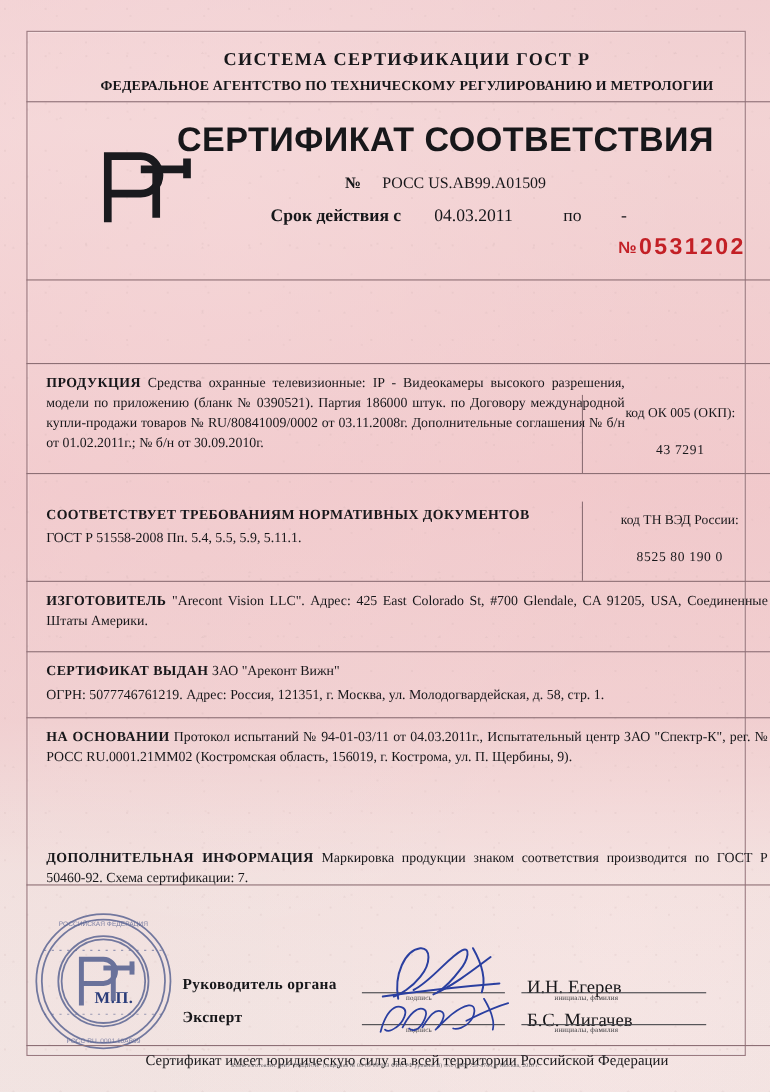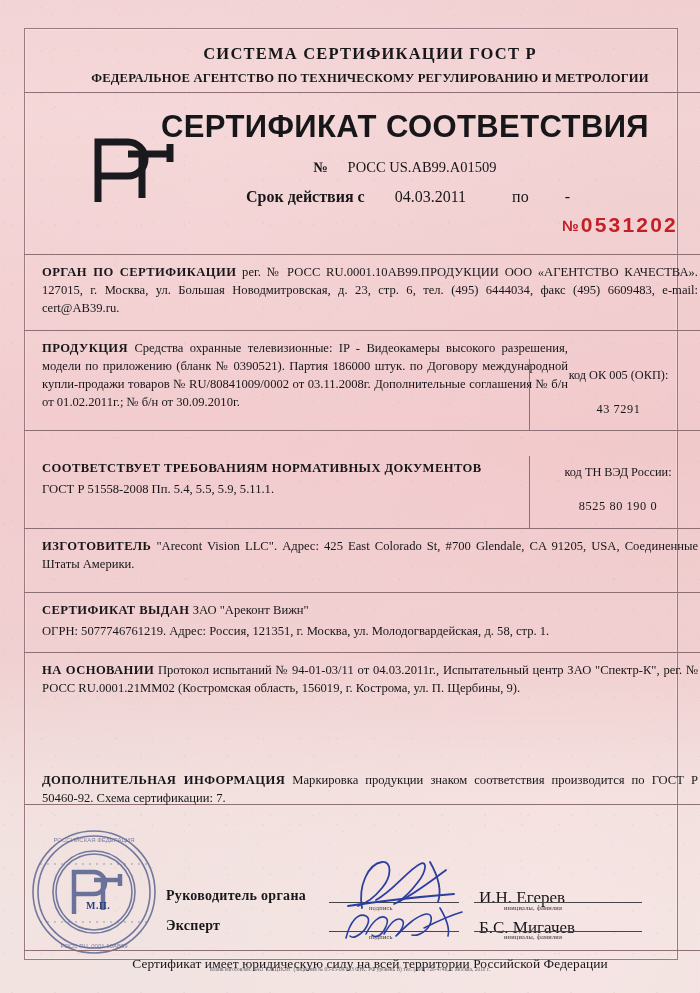--- a/index.html
+++ b/index.html
@@ -187,21 +187,21 @@
     left: 6px;
     top: 800px;
     width: 128px;
     height: 128px;
     opacity: 0.75;
   }
   .mp {
     position: absolute;
     left: 62px;
     top: 872px;
-    font-size: 10px;
+    font-size: 15px;
     font-weight: bold;
     color: #2b3d7a;
     letter-spacing: 0.5px;
   }
 
   .sigrow {
     position: absolute;
     font-size: 14px;
   }
   .sigrow .lbl { font-weight: bold; letter-spacing: 0.3px; }
@@ -282,24 +282,20 @@
       <span class="sp3"></span>
       <span>-</span>
     </div>
 
     <div class="serial">
       <span class="num-sign">№</span><span>0531202</span>
     </div>
 
     <div class="hline" style="top:226px"></div>
 
-    <div class="sec" style="top:236px;">
-      <b>ОРГАН ПО СЕРТИФИКАЦИИ</b>
-      <span>рег. № РОСС RU.0001.10АВ99.ПРОДУКЦИИ ООО «АГЕНТСТВО КАЧЕСТВА». 127015, г. Москва, ул. Большая Новодмитровская, д. 23, стр. 6, тел. (495) 6444034, факс (495) 6609483, e-mail: cert@AB39.ru.</span>
-    </div>
 
     <div class="hline" style="top:302px"></div>
 
     <div class="sec" style="top:312px; right:148px;">
       <b>ПРОДУКЦИЯ</b>
       <span>Средства охранные телевизионные: IP - Видеокамеры высокого разрешения, модели по приложению (бланк № 0390521). Партия 186000 штук. по Договору международной купли-продажи товаров № RU/80841009/0002 от 03.11.2008г. Дополнительные соглашения № б/н от 01.02.2011г.; № б/н от 30.09.2010г.</span>
     </div>
 
     <div class="vline" style="left:505px; top:331px; height:71px;"></div>
     <div class="codebox" style="left:505px; right:8px; top:338px;">

